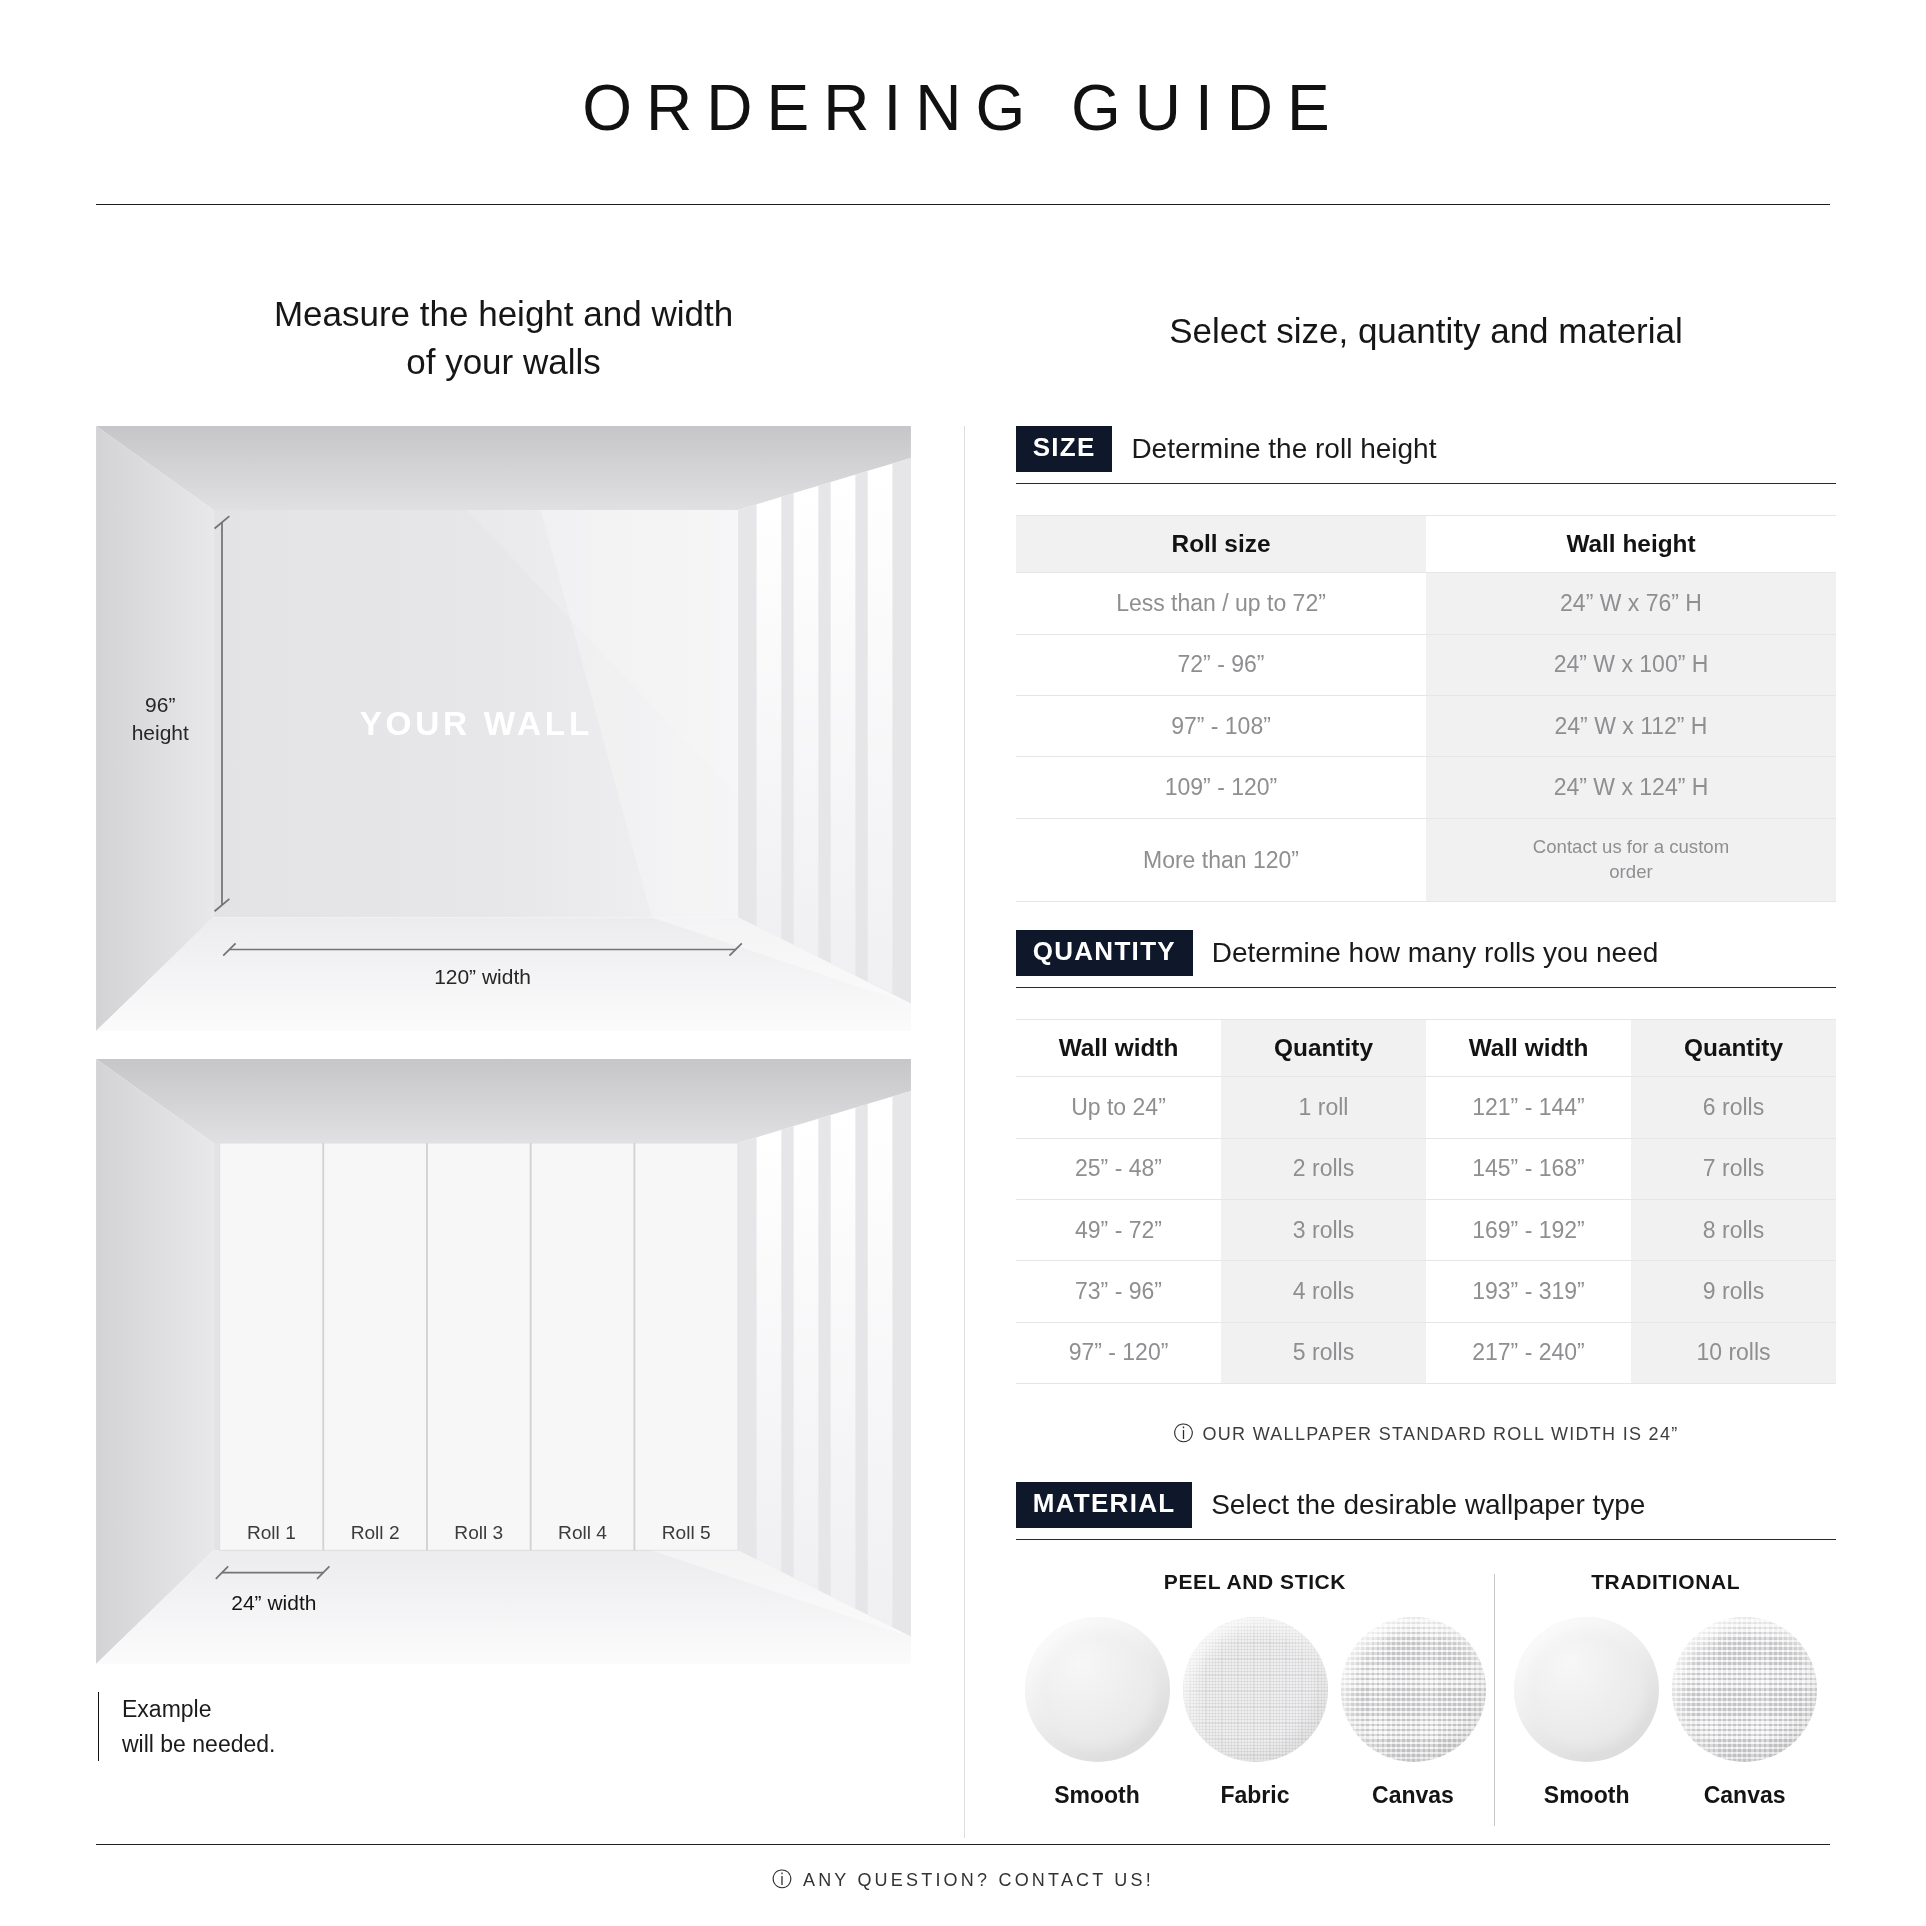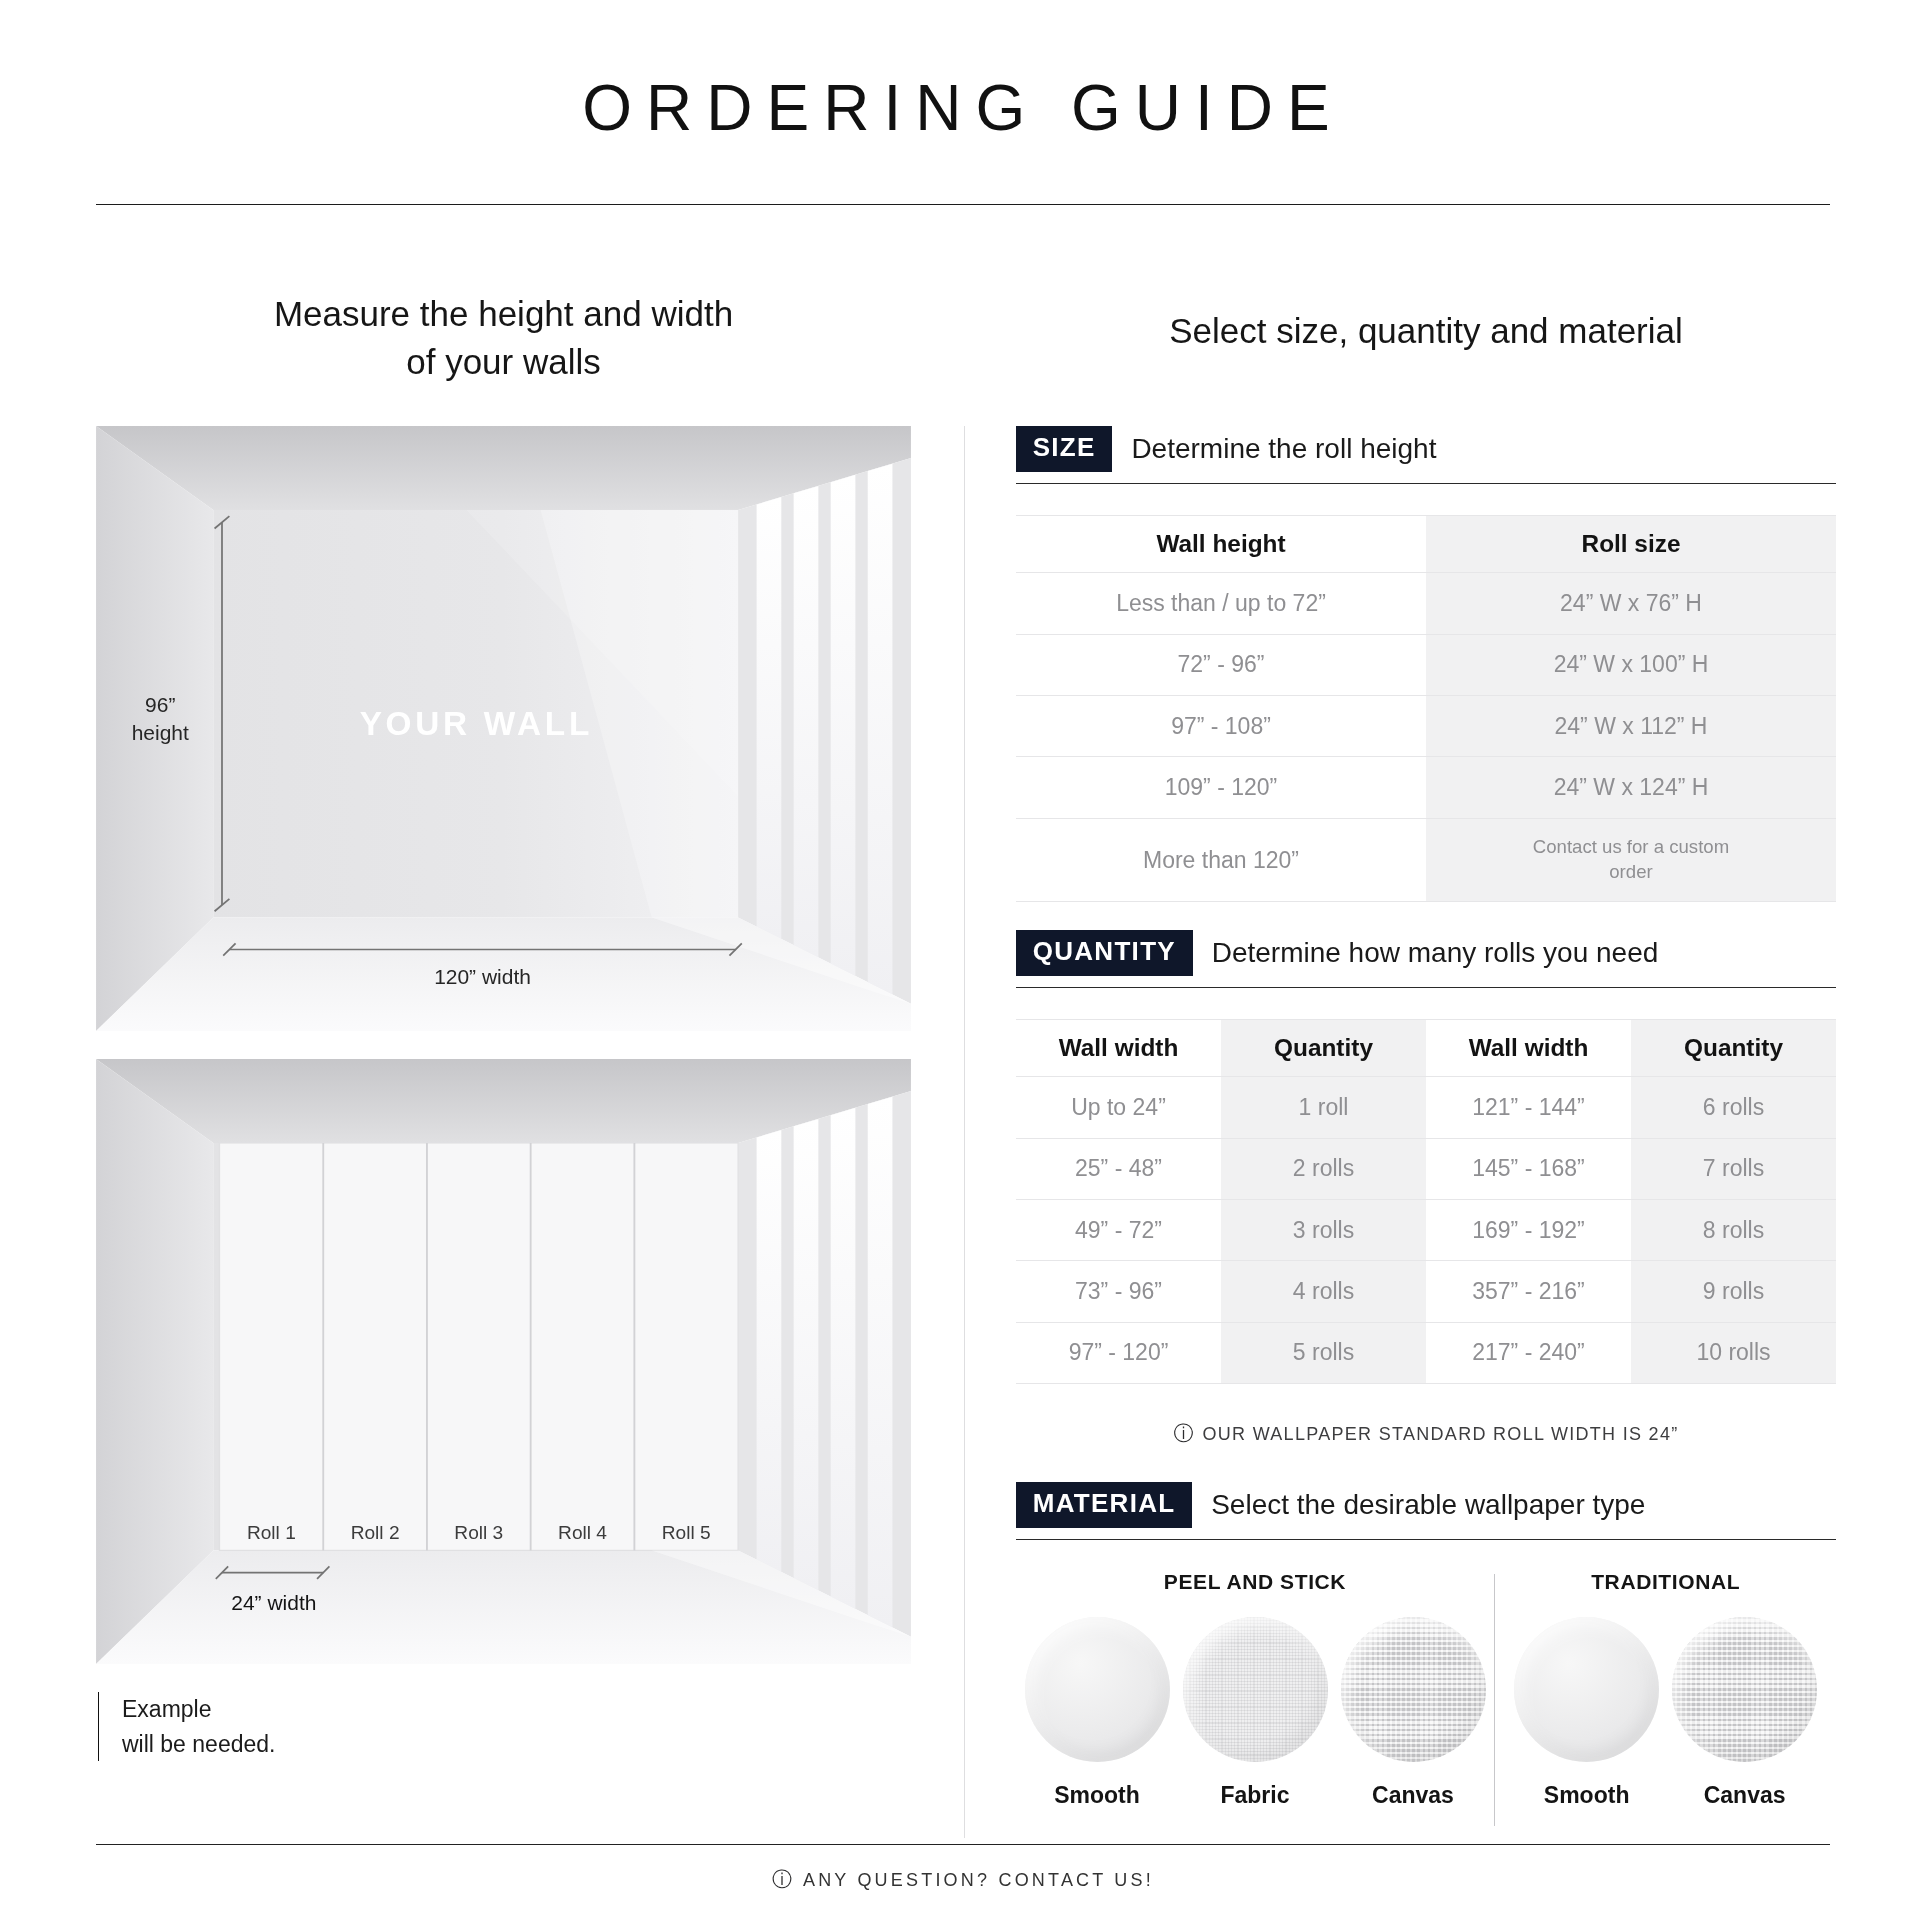--- a/index.html
+++ b/index.html
@@ -234,22 +234,22 @@
 
 <div class="abs right-col">
 
   <div class="section sec-size">
     <div class="sec-header">
       <span class="badge">SIZE</span>
       <span class="sec-title">Determine the roll height</span>
     </div>
     <div class="tbl size-tbl">
       <div class="trow">
+        <div class="tcell c2 hdr">Roll size</div>
         <div class="tcell c1 hdr">Wall height</div>
-        <div class="tcell c2 hdr">Roll size</div>
       </div>
       <div class="trow">
         <div class="tcell c1">Less than / up to 72”</div>
         <div class="tcell c2">24” W x 76” H</div>
       </div>
       <div class="trow">
         <div class="tcell c1">72” - 96”</div>
         <div class="tcell c2">24” W x 100” H</div>
       </div>
       <div class="trow">
@@ -295,21 +295,21 @@
       </div>
       <div class="trow">
         <div class="tcell c1">49” - 72”</div>
         <div class="tcell c2">3 rolls</div>
         <div class="tcell c3">169” - 192”</div>
         <div class="tcell c4">8 rolls</div>
       </div>
       <div class="trow">
         <div class="tcell c1">73” - 96”</div>
         <div class="tcell c2">4 rolls</div>
-        <div class="tcell c3">357” - 216”</div>
+        <div class="tcell c3">193” - 319”</div>
         <div class="tcell c4">9 rolls</div>
       </div>
       <div class="trow">
         <div class="tcell c1">97” - 120”</div>
         <div class="tcell c2">5 rolls</div>
         <div class="tcell c3">217” - 240”</div>
         <div class="tcell c4">10 rolls</div>
       </div>
     </div>
     <div class="tbl-note">

